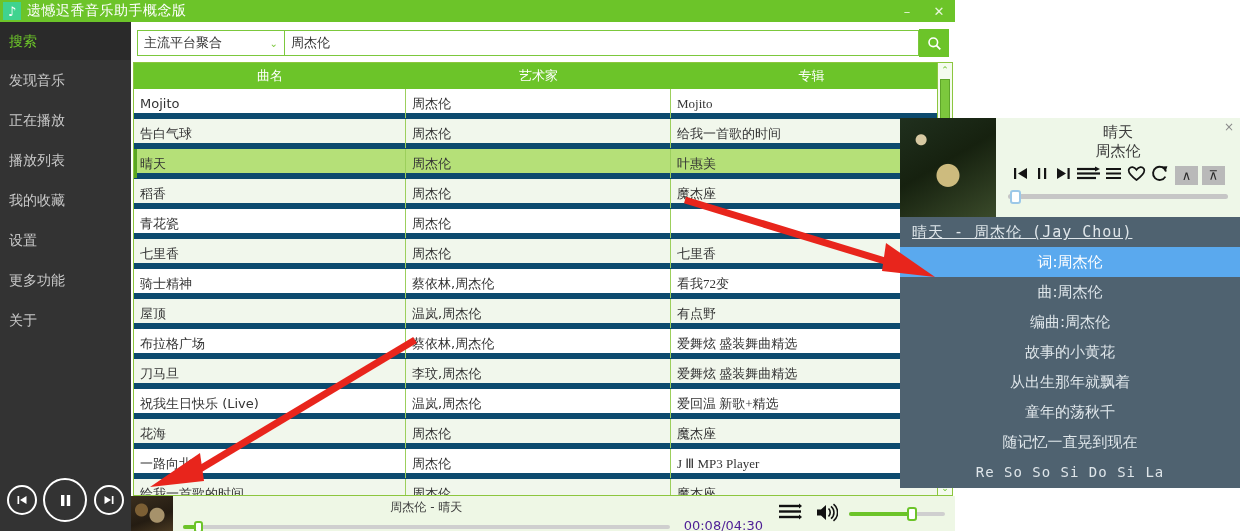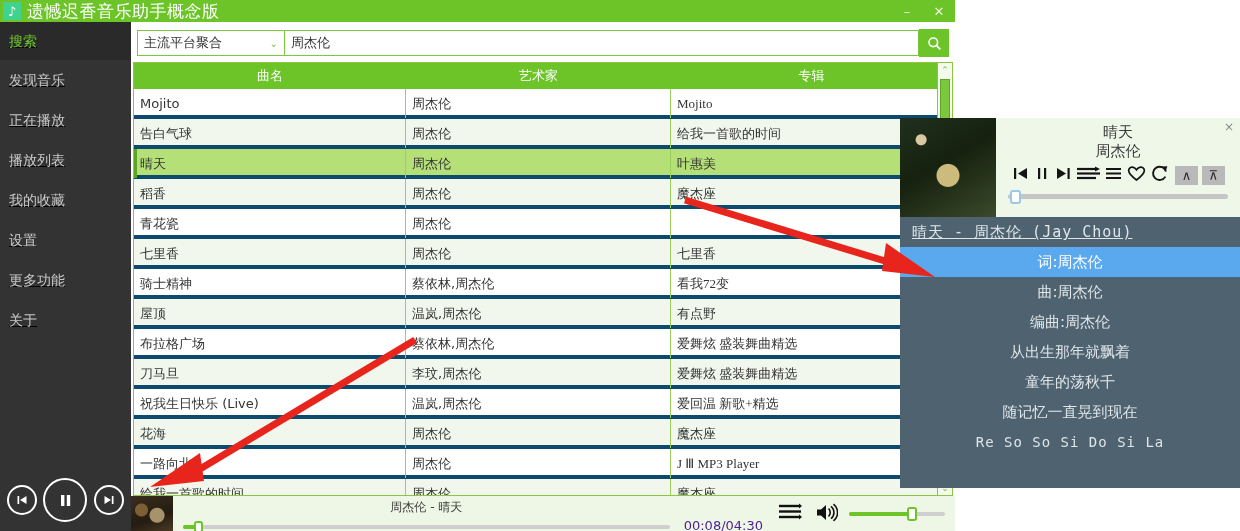--- a/index.html
+++ b/index.html
@@ -8,26 +8,26 @@
     font-family:"DejaVu Sans","Liberation Sans",sans-serif;
     -webkit-font-smoothing:none;
   }
   #app{position:relative;width:1240px;height:531px;}
 
   
   .window{position:absolute;left:0;top:0;width:955px;height:531px;background:#ffffff;}
 
   .titlebar{position:absolute;left:0;top:0;width:955px;height:22px;background:#6cc429;display:flex;align-items:center;}
   .tb-icon{width:18px;height:18px;margin-left:3px;margin-right:6px;background:#3fd38f;display:flex;align-items:center;justify-content:center;color:#ffffff;font-size:13px;line-height:1;}
-  .tb-title{color:#ffffff;font-size:17px;letter-spacing:.5px;}
+  .tb-title{color:#ffffff;font-size:14px;letter-spacing:.5px;}
   .tb-btns{margin-left:auto;display:flex;height:22px;}
   .tb-btn{width:32px;height:22px;display:flex;align-items:center;justify-content:center;color:#e9f7dd;font-size:13px;line-height:1;}
 
   
-  .sidebar{position:absolute;left:0;top:22px;width:131px;height:509px;background:#333333;text-decoration:underline;}
+  .sidebar{position:absolute;left:0;top:22px;width:131px;height:509px;background:#333333;}
   .side-item{height:40px;line-height:40px;padding-left:9px;color:#c9c9c9;font-size:14px;}
   .side-item.active{background:#2a2a2a;color:#6cc429;}
   .side-item:first-child{height:38px;line-height:38px;}
   .side-controls{position:absolute;left:0;bottom:0;width:131px;height:62px;display:flex;align-items:center;justify-content:space-around;padding:0 4px;box-sizing:border-box;}
   .rnd-btn{border:2px solid #ffffff;border-radius:50%;display:flex;align-items:center;justify-content:center;color:#ffffff;}
   .rnd-sm{width:26px;height:26px;font-size:11px;}
   .rnd-lg{width:40px;height:40px;font-size:17px;}
 
   
   .searchbar{position:absolute;left:131px;top:22px;width:824px;height:42px;background:#ffffff;display:flex;align-items:center;padding:12px 6px;box-sizing:border-box;}
@@ -38,21 +38,21 @@
   .sbtn{width:30px;height:28px;background:#6cc429;display:flex;align-items:center;justify-content:center;color:#ffffff;font-size:15px;}
 
   
   .tablewrap{position:absolute;left:133px;top:62px;width:820px;height:434px;border:1px solid #8cc63e;box-sizing:border-box;background:#7f1d1d;overflow:hidden;}
   .thead{display:flex;height:26px;background:#6cc429;color:#ffffff;font-size:13px;}
   .th{display:flex;align-items:center;justify-content:center;height:26px;box-sizing:border-box;}
   .c1{width:272px;}
   .c2{width:265px;}
   .c3{flex:1;font-family:Liberation Serif, serif;}
   .tbody{height:406px;overflow:hidden;}
-  .trow{display:flex;height:30px;font-size:13px;color:#333;border-bottom:4px solid #0c4a6e;box-sizing:border-box;background:#ffffff;}
+  .trow{display:flex;height:30px;font-size:13px;color:#333;border-bottom:6px solid #0c4a6e;box-sizing:border-box;background:#ffffff;}
   .trow.alt{background:#f1f7ec;}
   .trow.sel{background:#b5e078;}
   .trow.sel .td:first-child{box-shadow:inset 3px 0 0 #5aa522;}
   .td{display:flex;align-items:center;height:29px;padding-left:6px;box-sizing:border-box;border-right:1px solid #9ccf5c;overflow:hidden;white-space:nowrap;}
   .td.c3{border-right:none;}
 
   
   .vscroll{position:absolute;left:937px;top:62px;width:16px;height:434px;background:#f4fbee;border:1px solid #8cc63e;box-sizing:border-box;}
   .sc-arrow{height:14px;display:flex;align-items:center;justify-content:center;color:#6cc429;font-size:9px;}
   .sc-arrow.bot{position:absolute;bottom:0;left:0;right:0;}
@@ -351,20 +351,21 @@
           <div class="lyr-seek-track"></div>
           <div class="lyr-seek-knob"></div>
         </div>
       </div>
     </div>
     <div class="lyr-body" id="lyrics-body">
         <div class="lline first">晴天 - 周杰伦 (Jay Chou)</div>
         <div class="lline hl">词:周杰伦</div>
         <div class="lline">曲:周杰伦</div>
         <div class="lline">编曲:周杰伦</div>
+        <div class="lline">故事的小黄花</div>
         <div class="lline">从出生那年就飘着</div>
         <div class="lline">童年的荡秋千</div>
         <div class="lline">随记忆一直晃到现在</div>
         <div class="lline mono">Re So So Si Do Si La</div>
       </div>
   </div>
 
   <svg class="arrow" style="left:680px;top:195px;" width="260" height="90" viewBox="0 0 260 90">
     <line x1="5" y1="5" x2="218" y2="70" stroke="#e8251c" stroke-width="7"></line>
     <polygon points="255,82 206,48 202,76" fill="#e8251c"></polygon>

